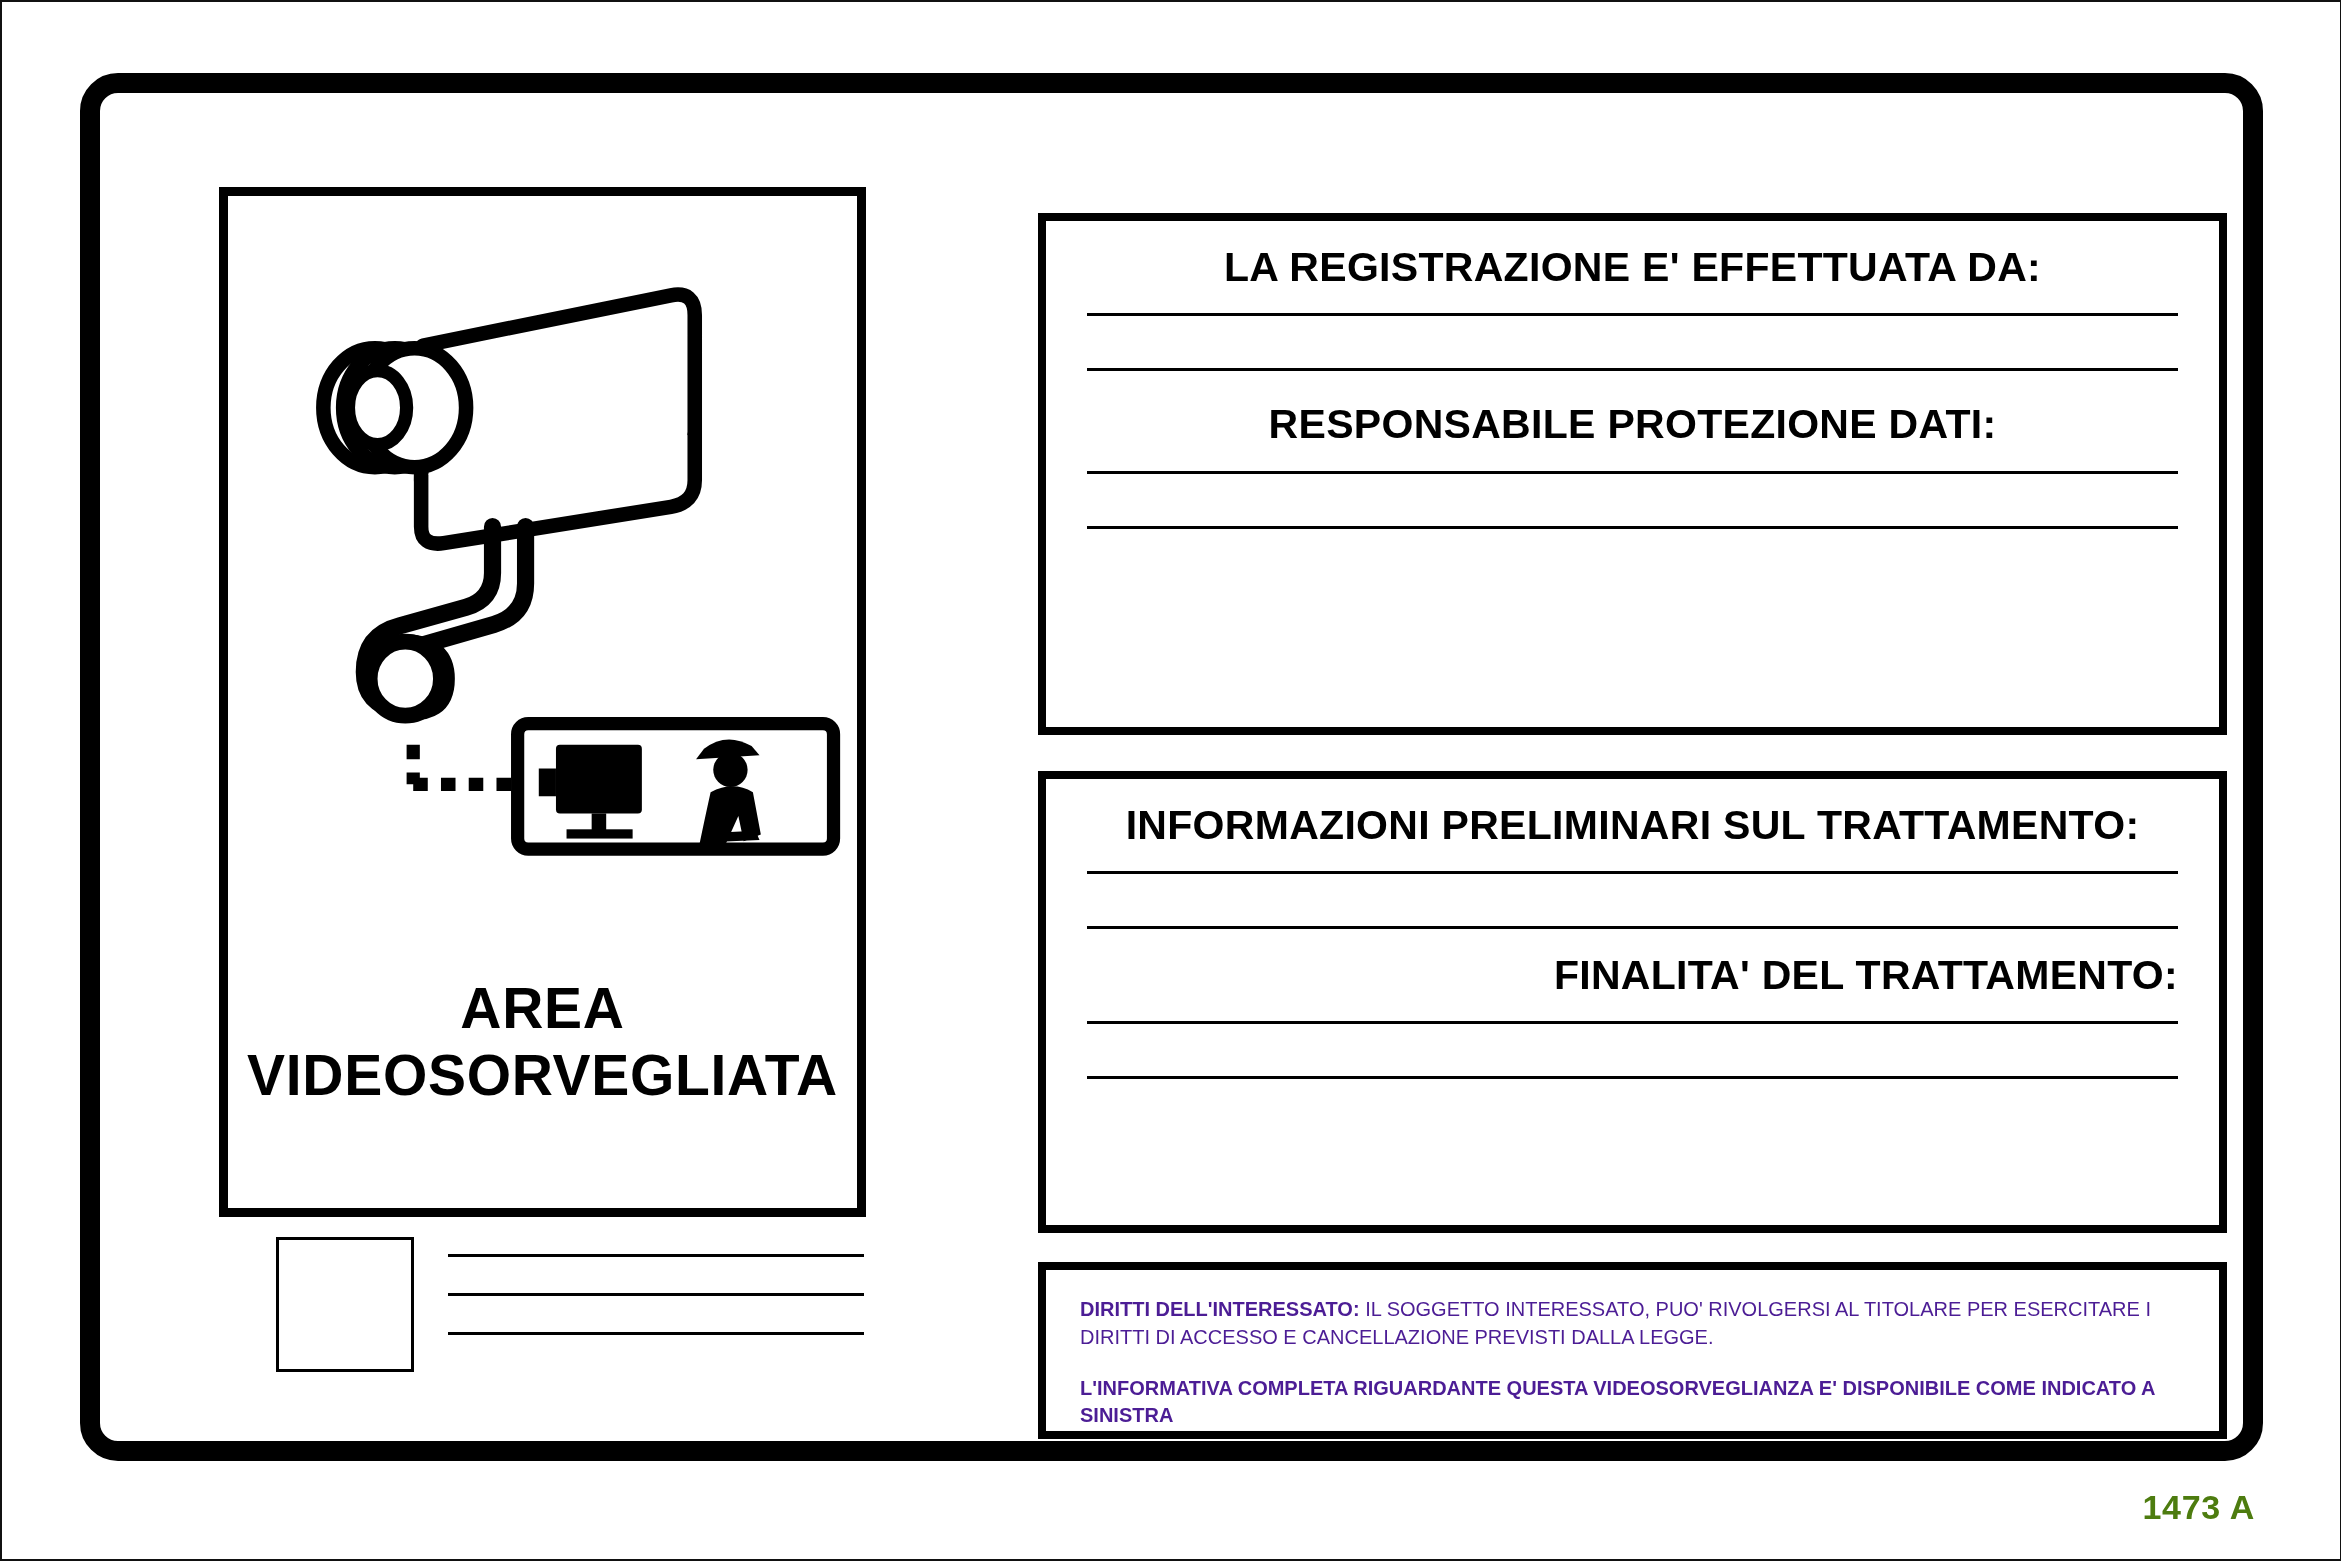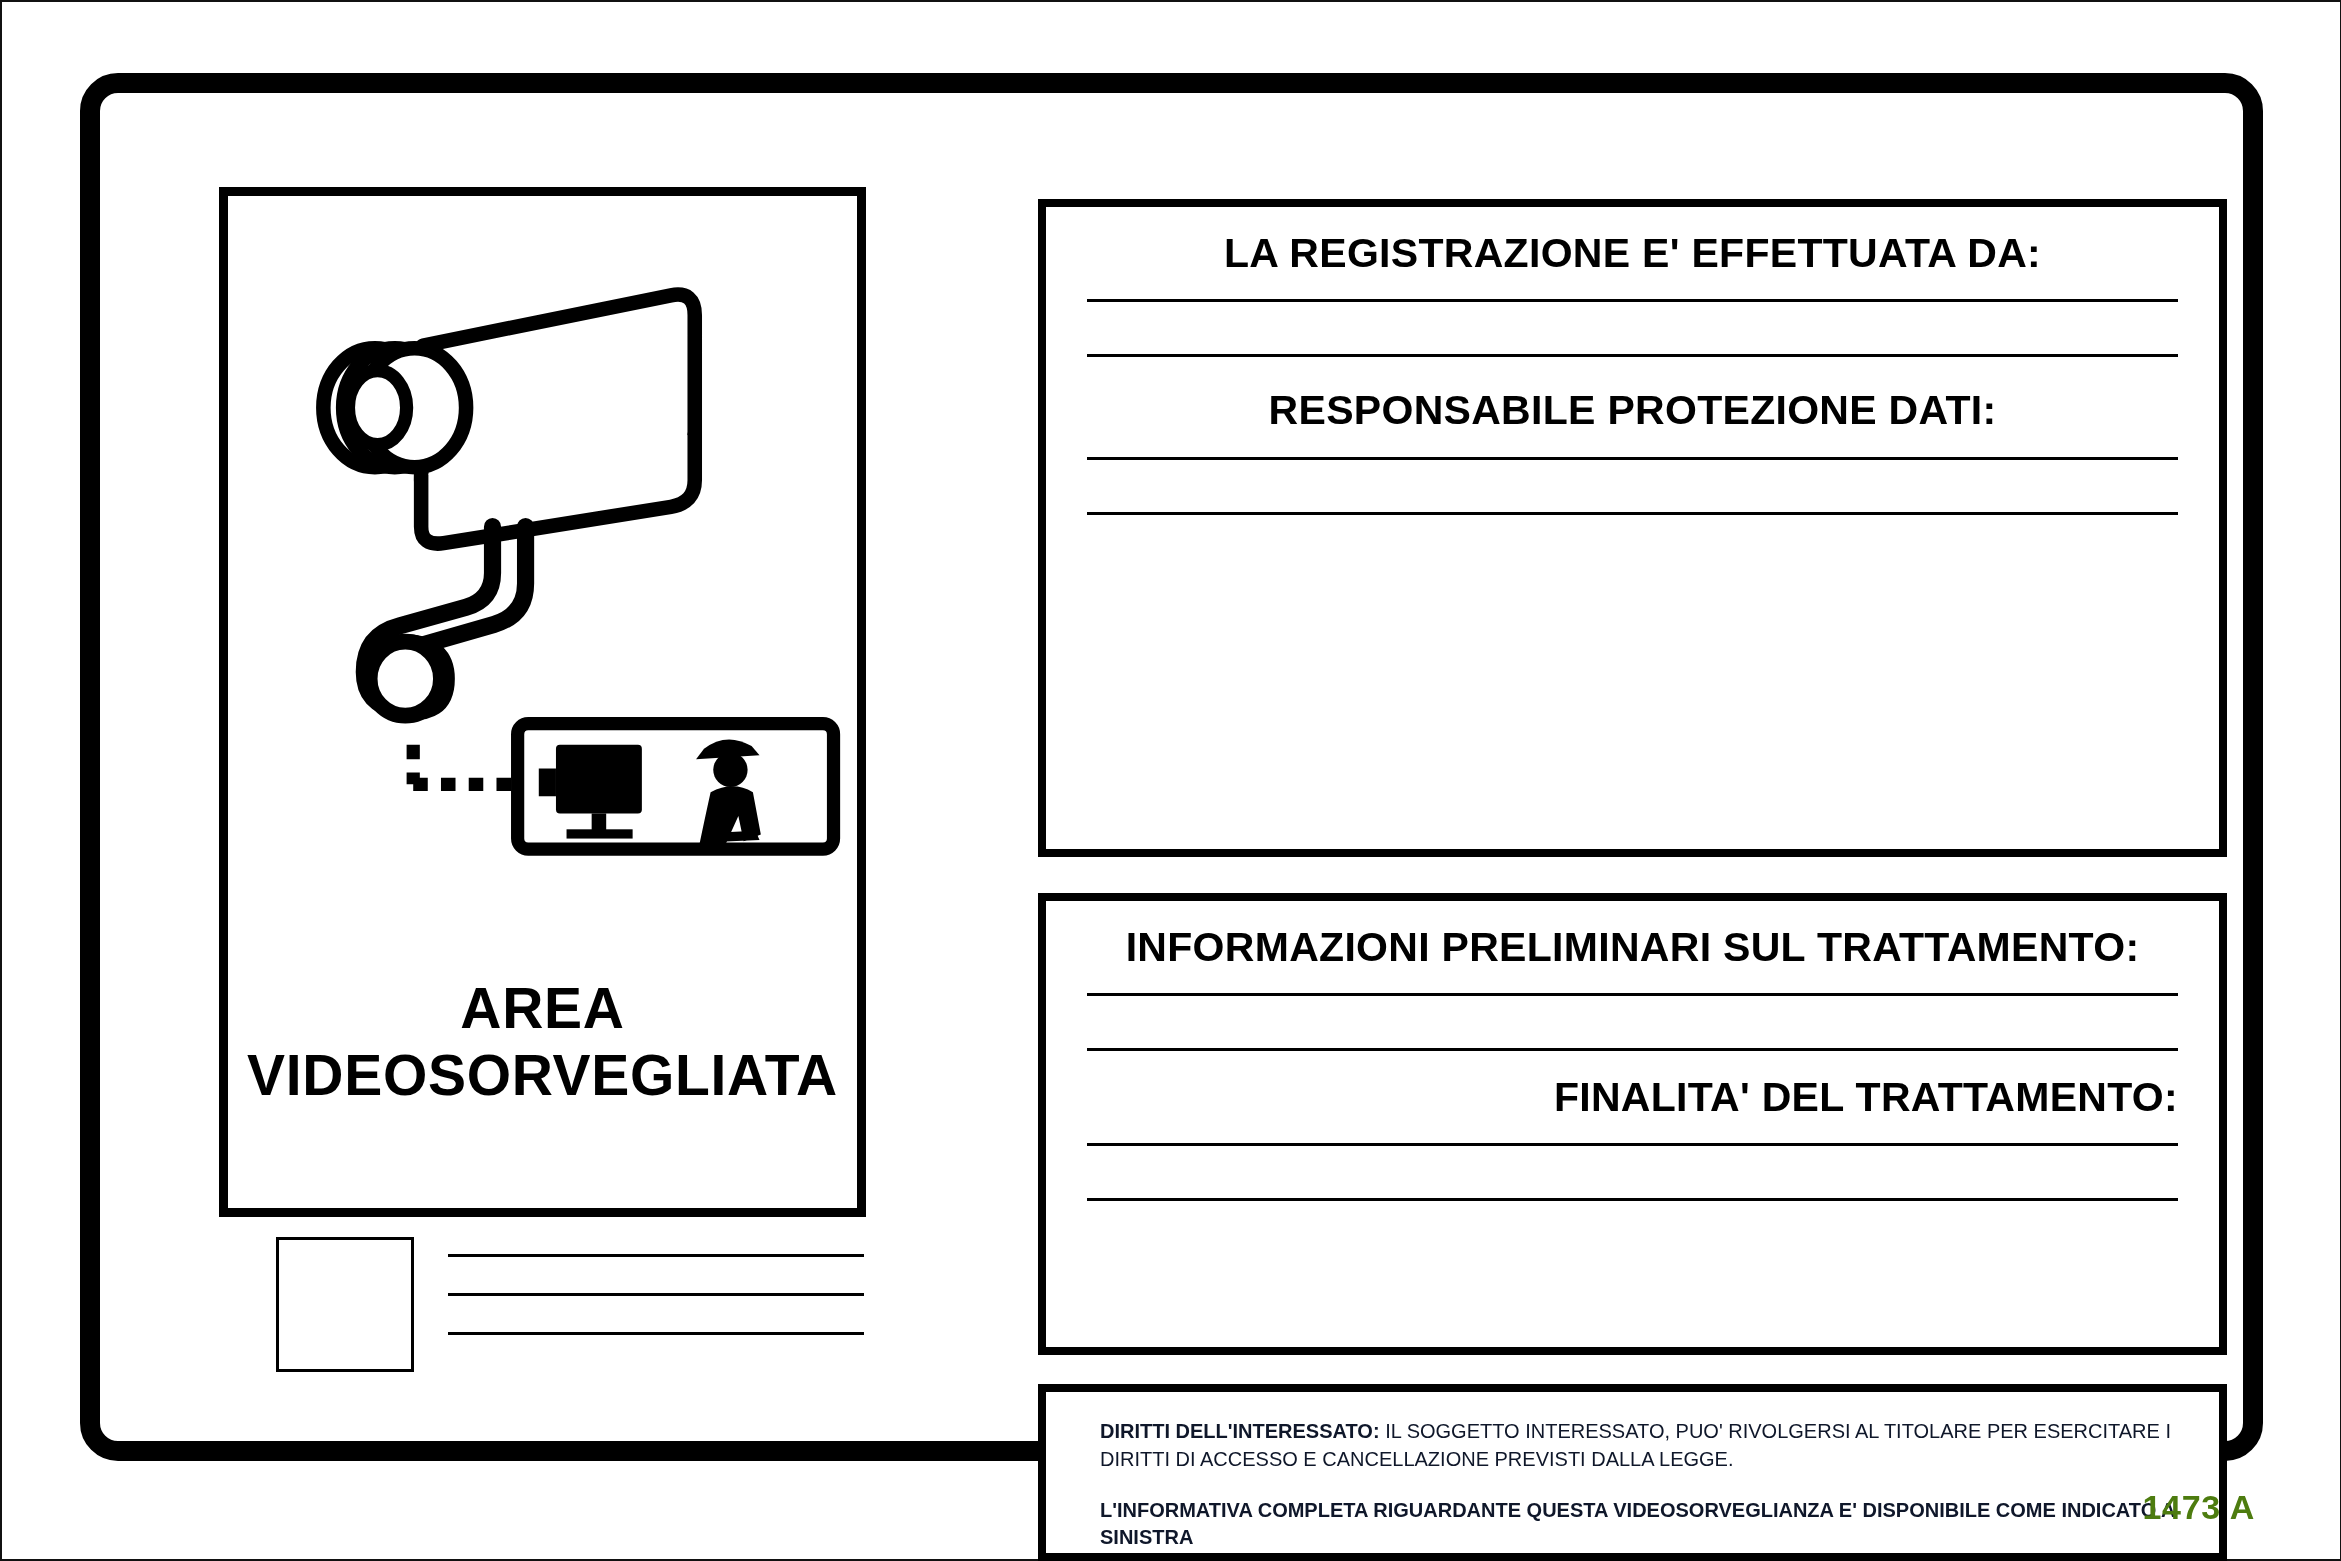--- a/index.html
+++ b/index.html
@@ -126,21 +126,21 @@
     width: 1189px;
   }
 
   .box {
     box-sizing: border-box;
     border: 8px solid #000;
     background: #fff;
     padding: 22.5px 41px 36px 41px;
   }
 
-  .box-a { height: 658px; }
+  .box-a { height: 522px; margin-top: 14px; }
   .box-b { height: 462px; margin-top: 36px; }
   .box-c { height: 177px; margin-top: 29px; padding: 26.4px 34px; }
 
   .head {
     font-size: 41px;
     font-weight: bold;
     color: #000;
     text-align: center;
     letter-spacing: 0.3px;
     white-space: nowrap;
@@ -155,22 +155,21 @@
     width: 100%;
   }
   .rule-set .rule:last-child { margin-bottom: 0; }
 
   .gap-lg { height: 30px; }
   .gap-md { height: 22.5px; }
 
   .legal {
     font-size: 20px;
     line-height: 1.36;
-    color: #0f172a;
-    margin-left: 20px;
+    color: #4c1d95;
   }
   .legal b { font-weight: bold; }
   .legal-p2 { margin-top: 24px; font-weight: bold; }
 
   .code {
     position: absolute;
     right: 85px;
     bottom: 32px;
     font-size: 34px;
     font-weight: bold;

